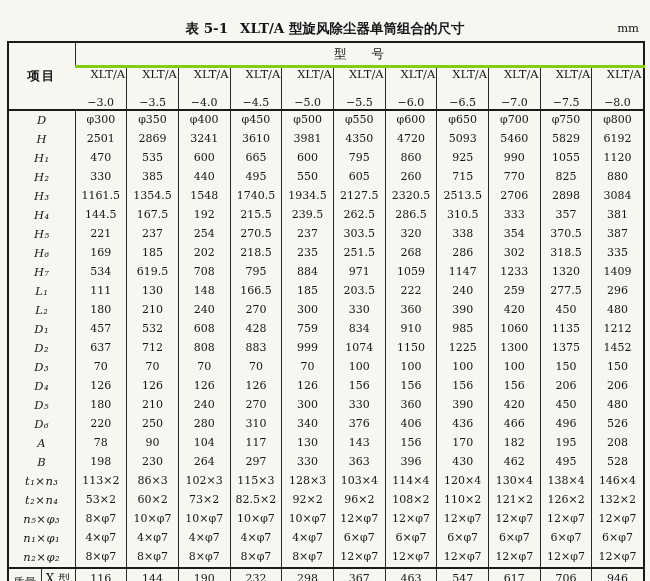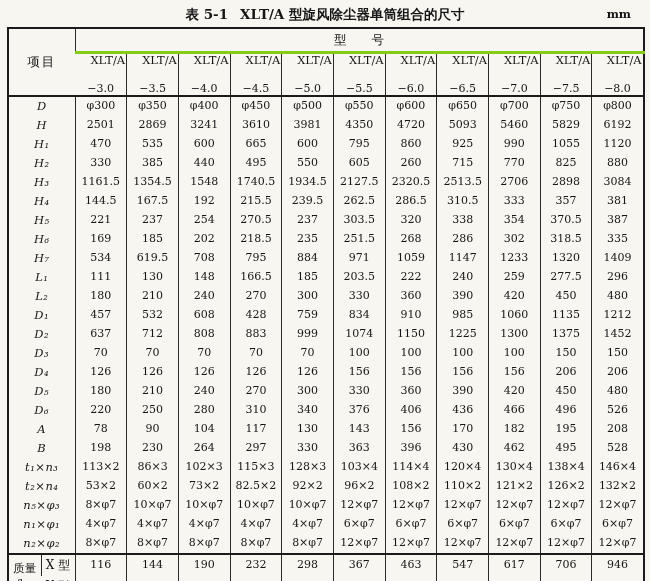--- a/index.html
+++ b/index.html
@@ -1,40 +1,40 @@
 <!DOCTYPE html>
 <html><head>
 <meta charset="utf-8">
 <style>
   html,body{margin:0;padding:0;background:#e9e8e4;}
   .page{
     width:650px;height:581px;box-sizing:border-box;
     background:#f7f6f1;
     font-family:"DejaVu Serif","Liberation Serif",serif;
     color:#161616;
-    padding:2px 7px 0 7px;
+    padding:16px 7px 0 7px;
     position:relative;overflow:hidden;
   }
   .title-bar{position:relative;height:25px;display:flex;align-items:center;justify-content:center;}
   .title{font-weight:bold;font-size:13.5px;white-space:nowrap;}
   .title .tno{margin-right:12px;}
-  .unit{position:absolute;right:12px;top:5px;font-size:11.5px;font-weight:bold;}
+  .unit{position:absolute;right:4px;top:5px;font-size:11.5px;font-weight:normal;}
   table.dim{
     border-collapse:collapse;table-layout:fixed;width:636px;
     border:2.5px solid #1b1b1b;
   }
   col.c-lbl1{width:33px;} col.c-lbl2{width:34px;}
   col.c-data{width:51.7px;}
   th,td{
     border-left:1px solid #2a2a2a;
     padding:0 1px;text-align:center;vertical-align:middle;
     font-size:11px;line-height:1.1;overflow:hidden;white-space:nowrap;
   }
   th:first-child,td:first-child{border-left:none;}
-  th.item-th{font-size:12.5px;font-weight:normal;letter-spacing:2px;}
+  th.item-th{font-size:12.5px;font-weight:bold;letter-spacing:2px;}
   th.model-group-th{
     height:22px;font-size:12.5px;font-weight:normal;
     border-bottom:3px solid #84cc16;
   }
   tr.model-row th{height:36px;font-weight:normal;}
   .mline1{font-size:11.5px;display:block;text-align:right;}
   .mline2{font-size:11px;display:block;margin-top:16px;}
   thead{border-bottom:2.2px solid #1b1b1b;}
   tbody.body-rows td{height:19px;}
   td.lbl{font-style:italic;font-size:11.5px;letter-spacing:.5px;}

